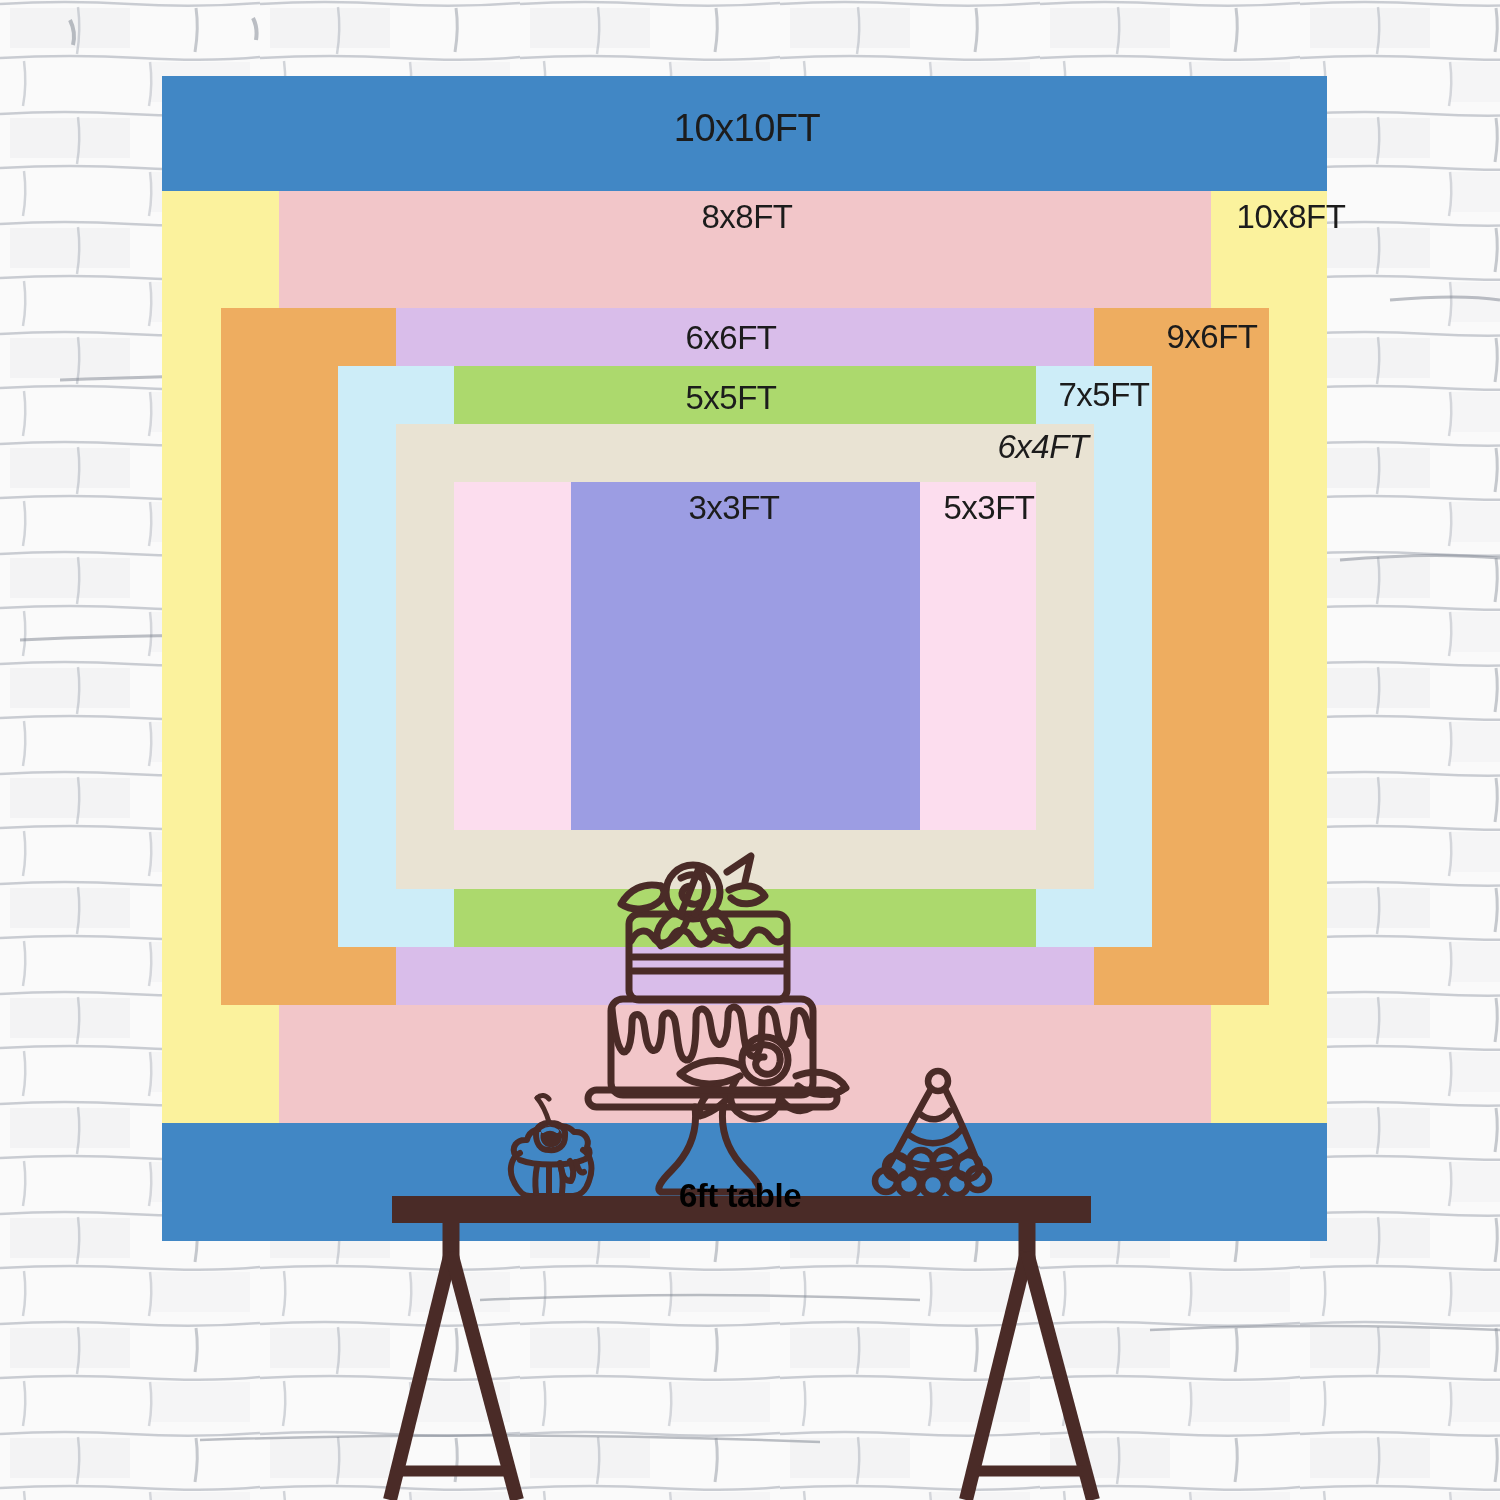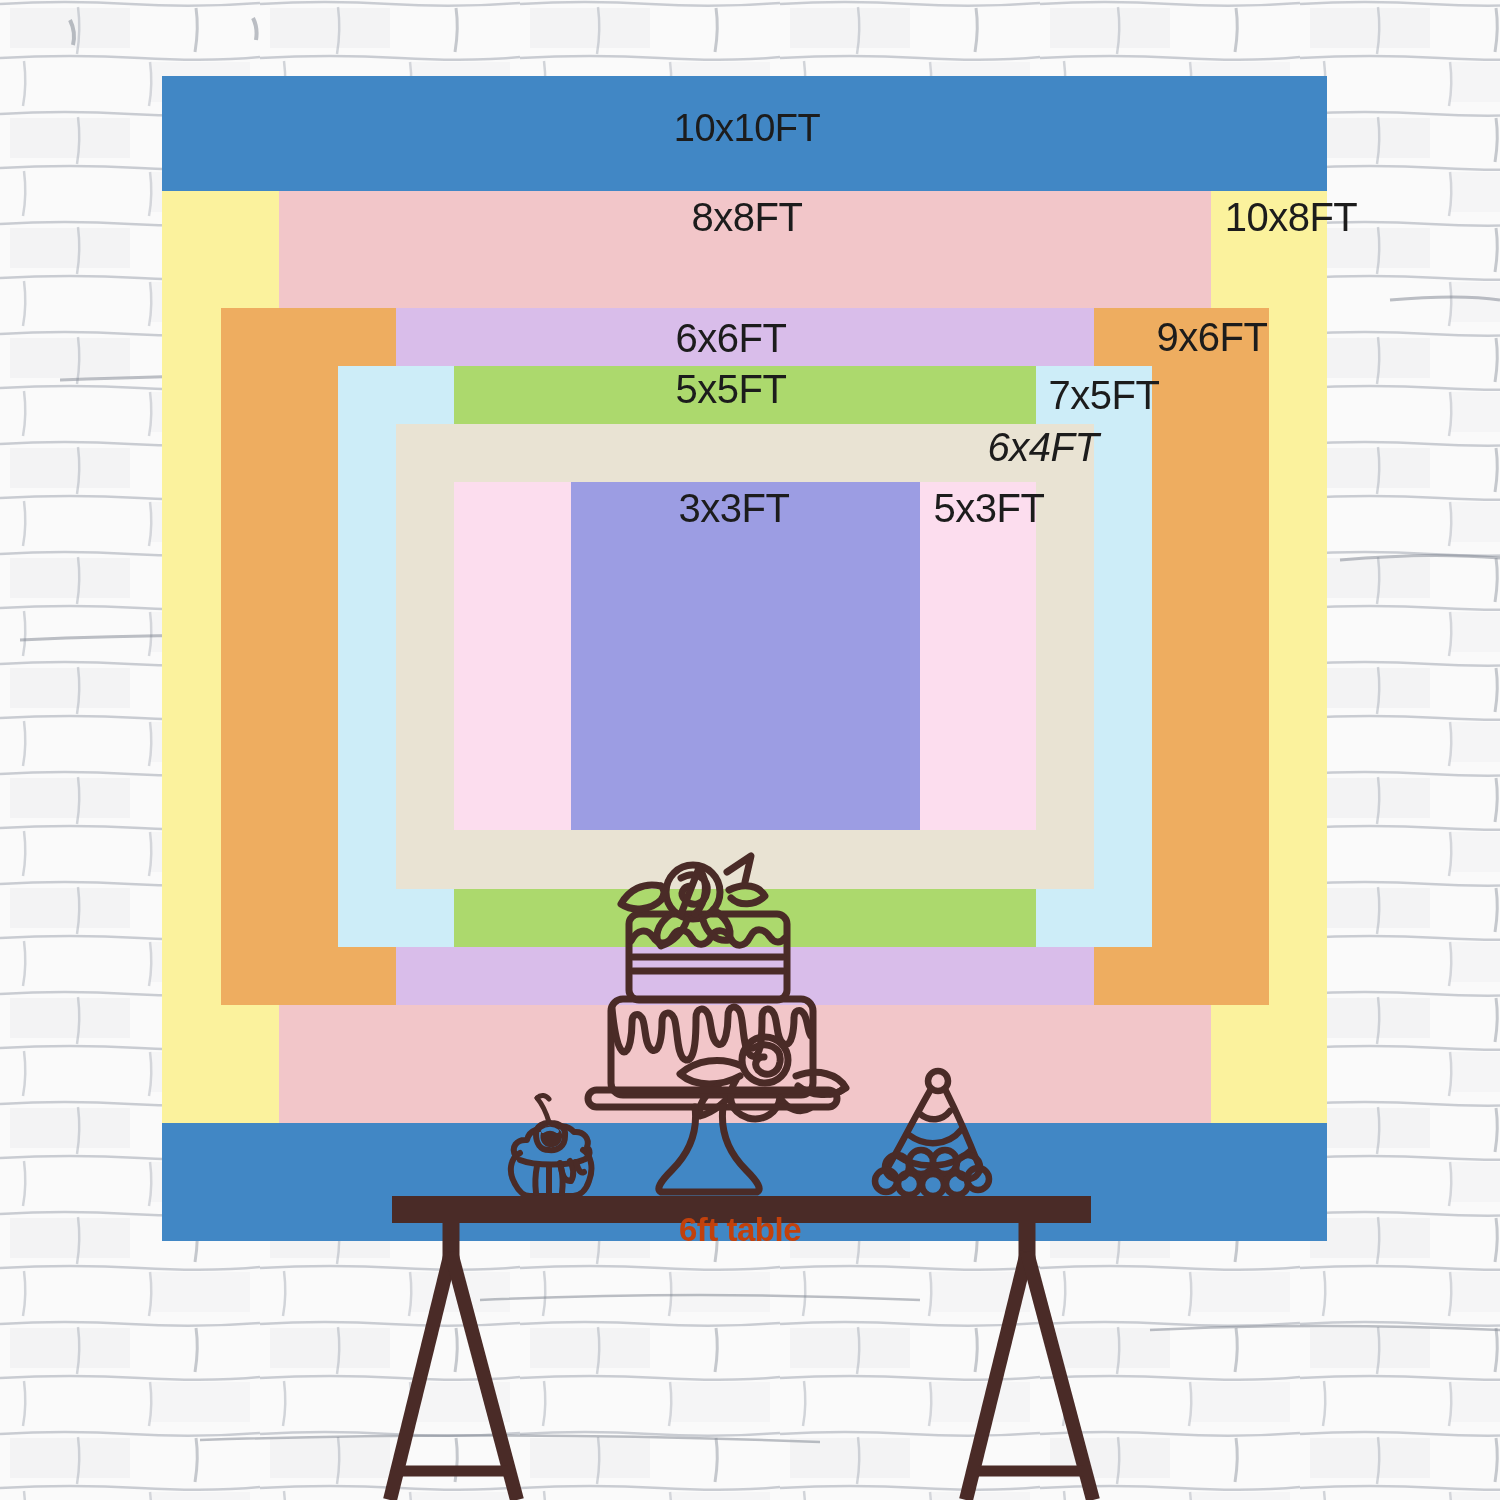--- a/index.html
+++ b/index.html
@@ -13,35 +13,35 @@
   .l1{left:162px;top:191px;width:1165px;height:932px;}   
   .l2{left:279px;top:191px;width:932px;height:932px;}    
   .l3{left:221px;top:308px;width:1048px;height:697px;}   
   .l4{left:396px;top:308px;width:698px;height:697px;}    
   .l5{left:338px;top:366px;width:814px;height:581px;}    
   .l6{left:454px;top:366px;width:582px;height:581px;}    
   .l7{left:396px;top:424px;width:698px;height:465px;}    
   .l8{left:454px;top:482px;width:582px;height:348px;}    
   .l9{left:571px;top:482px;width:349px;height:348px;}    
   .size-label{position:absolute;transform:translate(-50%,-50%);
-    font-size:40px;font-weight:500;letter-spacing:-0.5px;color:#1c1c1c;white-space:nowrap;}
+    font-size:33px;font-weight:500;letter-spacing:-0.5px;color:#1c1c1c;white-space:nowrap;}
   .p0{left:747px;top:128px;font-size:38px;}
   .p1{left:1267px;top:217px;margin-left:24px;}
   .p2{left:747px;top:217px;}
   .p3{left:1212px;top:337px;}
   .p4{left:731px;top:338px;}
   .p5{left:1104px;top:395px;text-align:right;}
-  .p6{left:731px;top:389px;}
+  .p6{left:731px;top:398px;}
   .p7{left:1043px;top:447px;font-style:italic;}
   .p8{left:981px;top:508px;margin-left:8px;}
   .p9{left:734px;top:508px;}
   .art{position:absolute;left:0;top:0;z-index:2;pointer-events:none;}
   .table-bar{position:absolute;left:392px;top:1196px;width:699px;height:27px;z-index:3;}
-  .table-label{position:absolute;left:740px;top:1230px;transform:translate(-50%,-50%);
-    z-index:4;font-size:33px;font-weight:700;letter-spacing:-0.5px;color:#c2410c;white-space:nowrap;}
+  .table-label{position:absolute;left:740px;top:1196px;transform:translate(-50%,-50%);
+    z-index:4;font-size:33px;font-weight:700;letter-spacing:-0.5px;color:#000000;white-space:nowrap;}
   .legs{position:absolute;left:0;top:0;z-index:2;}
 </style>
 </head>
 <body>
 
 <div class="stage">
 
   <svg class="wall" width="1500" height="1500" viewBox="0 0 1500 1500">
     <defs>
       <pattern id="brick" width="260" height="110" patternUnits="userSpaceOnUse">

